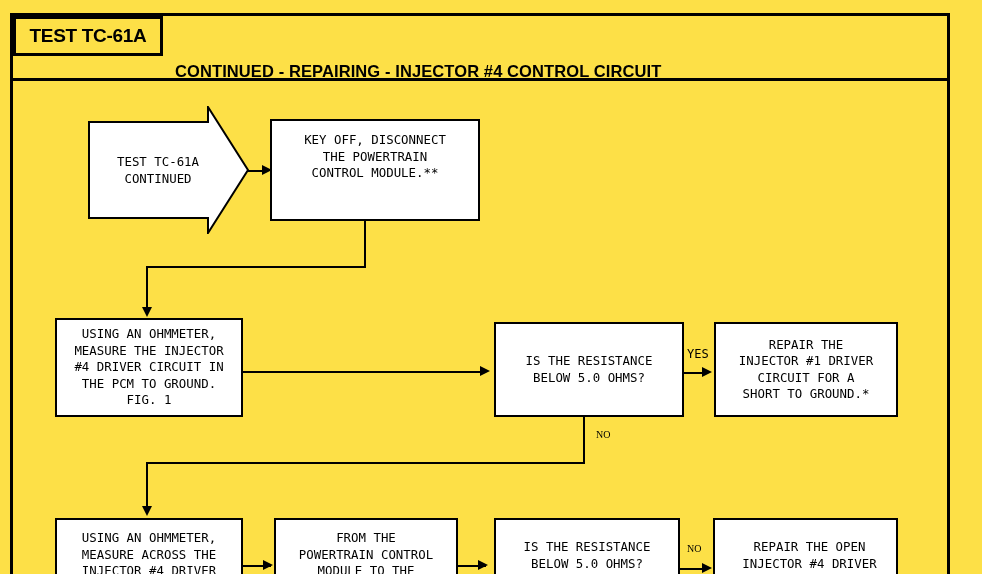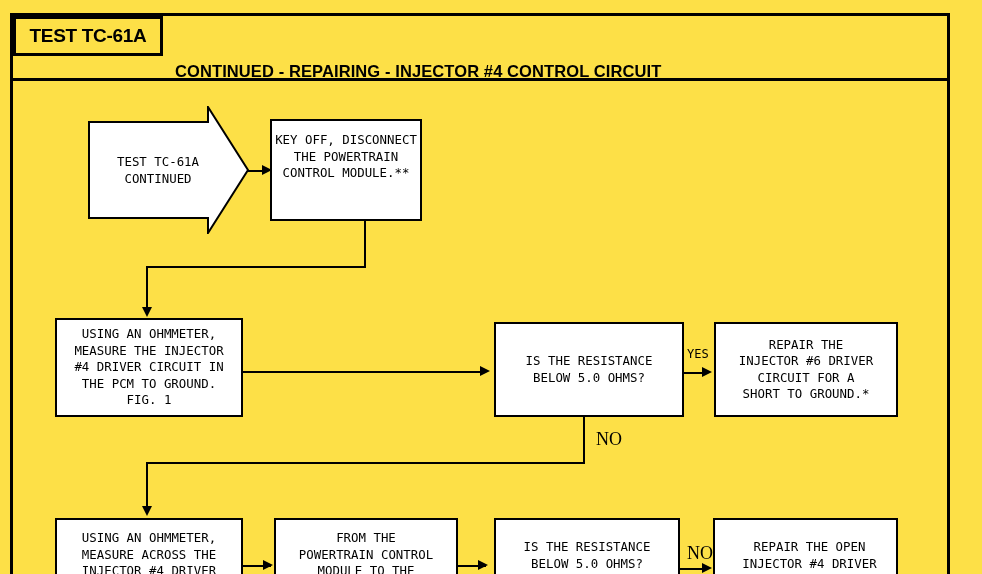--- a/index.html
+++ b/index.html
@@ -131,21 +131,21 @@
     position: absolute;
     width: 0; height: 0;
     border-left: 5px solid transparent;
     border-right: 5px solid transparent;
     border-top: 10px solid #000;
   }
 
   .branch-label {
     position: absolute;
     font-family: "Liberation Serif", serif;
-    font-size: 18px;
+    font-size: 10px;
     color: #000;
     white-space: nowrap;
   }
   .branch-label.mono {
     font-family: "DejaVu Sans Mono", "Liberation Mono", monospace;
     font-size: 12px;
   }
 </style>
 </head>
 <body>
@@ -164,21 +164,21 @@
     <svg width="162" height="128" viewBox="0 0 162 128">
       <polygon points="1,16 120,16 120,1 160,64 120,127 120,112 1,112" fill="#ffffff" stroke="#000000" stroke-width="2"></polygon>
     </svg>
     <div class="txt">TEST TC-61A
 CONTINUED</div>
   </div>
 
   <div class="conn conn-h" style="left:248px; top:170px; width:18px;"></div>
   <div class="arrowhead-r" style="left:262px; top:165px;"></div>
 
-  <div class="node" style="left:270px; top:119px; width:152px; height:102px;">
+  <div class="node" style="left:270px; top:119px; width:210px; height:102px;">
     <div class="txt" style="margin-bottom:26px;">KEY OFF, DISCONNECT
 THE POWERTRAIN
 CONTROL MODULE.**</div>
   </div>
 
   <div class="conn conn-v" style="left:364px; top:221px; height:47px;"></div>
   <div class="conn conn-h" style="left:146px; top:266px; width:220px;"></div>
   <div class="conn conn-v" style="left:146px; top:266px; height:44px;"></div>
   <div class="arrowhead-d" style="left:142px; top:307px;"></div>
 
@@ -197,21 +197,21 @@
     <div class="txt">IS THE RESISTANCE
 BELOW 5.0 OHMS?</div>
   </div>
 
   <div class="branch-label mono" style="left:687px; top:347px;">YES</div>
   <div class="conn conn-h" style="left:684px; top:372px; width:22px;"></div>
   <div class="arrowhead-r" style="left:702px; top:367px;"></div>
 
   <div class="node" style="left:714px; top:322px; width:184px; height:95px;">
     <div class="txt">REPAIR THE
-INJECTOR #6 DRIVER
+INJECTOR #1 DRIVER
 CIRCUIT FOR A
 SHORT TO GROUND.*</div>
   </div>
 
   <div class="conn conn-v" style="left:583px; top:417px; height:47px;"></div>
   <div class="branch-label" style="left:596px; top:429px;">NO</div>
   <div class="conn conn-h" style="left:146px; top:462px; width:438px;"></div>
   <div class="conn conn-v" style="left:146px; top:462px; height:46px;"></div>
   <div class="arrowhead-d" style="left:142px; top:506px;"></div>
 

